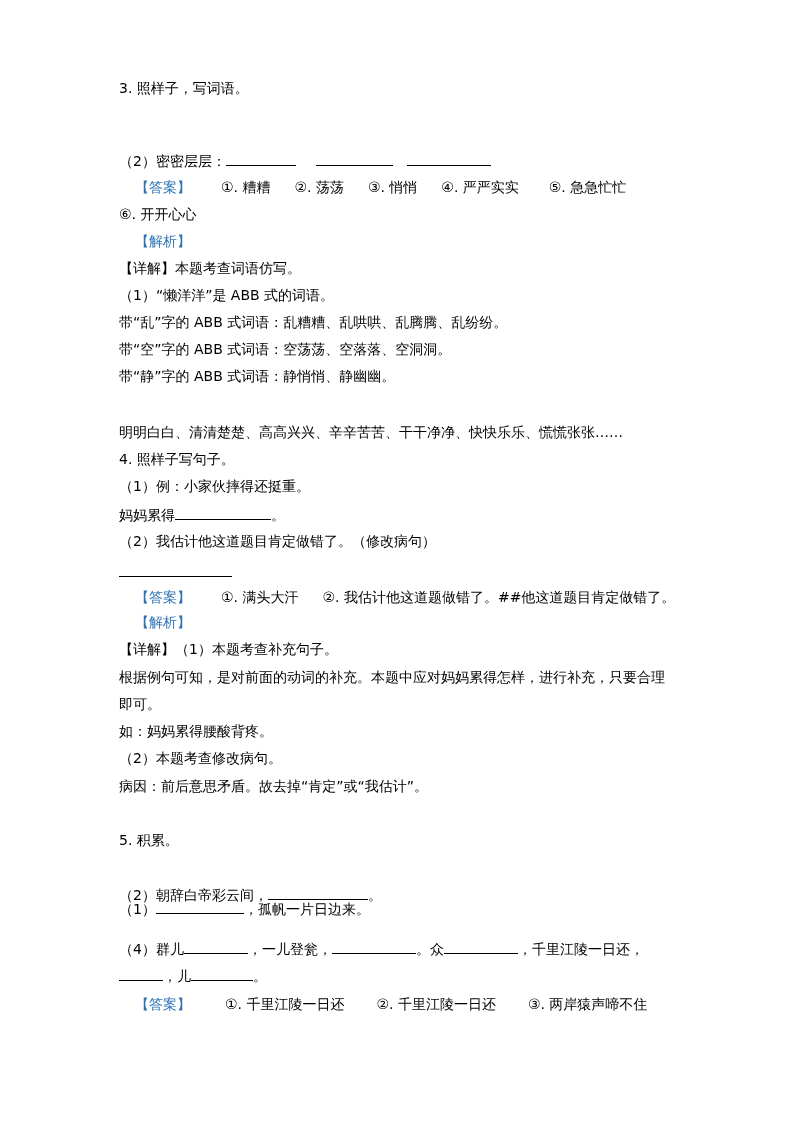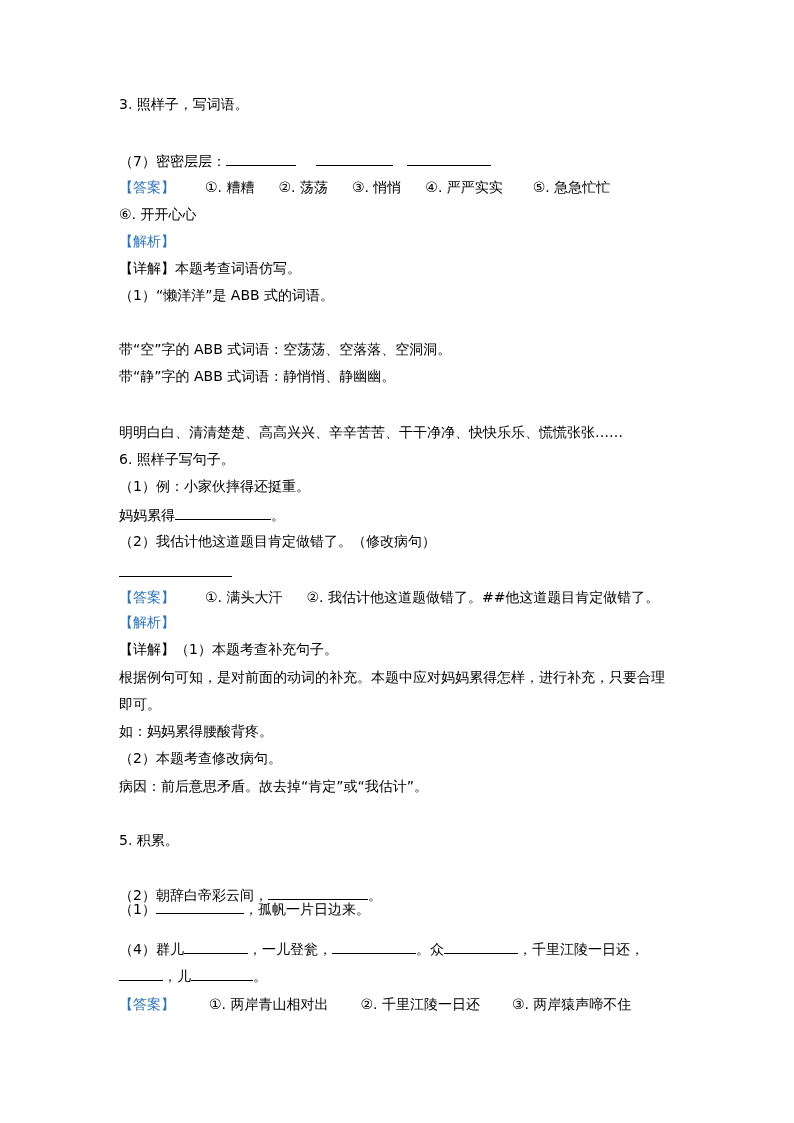--- a/index.html
+++ b/index.html
@@ -1,45 +1,46 @@
 <!DOCTYPE html>
 <html><head>
 <meta charset="utf-8">
 <style>
   html, body { margin: 0; padding: 0; background: #ffffff; }
   body { width: 794px; height: 1123px; position: relative; overflow: hidden;
          font-family: "DejaVu Sans", "Liberation Sans", sans-serif; color: #000; }
   .page { position: absolute; left: 0; top: 0; width: 794px; height: 1123px; }
   .line { position: absolute; left: 119px; font-size: 14px; line-height: 18px; white-space: nowrap; }
-  .blue { color: #2e74b5; }
+  .blue { color: #2e74b5; margin-left: 16px; }
   .blank { display: inline-block; border-bottom: 1px solid #000; height: 14px; vertical-align: baseline; }
   .gap { display: inline-block; }
   .hr { position: absolute; left: 119px; top: 576px; width: 113px; border-top: 1px solid #000; }
 </style>
 </head>
 <body>
 
 <div class="page">
 
-  <div class="line" style="top:95px">3. 照样子，写词语。</div>
+  <div class="line" style="top:79px">3. 照样子，写词语。</div>
   <div class="line" style="top:151px">
-    <span>（7）密密层层：</span><span class="blank" style="width:70px"></span><span class="gap" style="width:20px"></span><span class="blank" style="width:77px"></span><span class="gap" style="width:14px"></span><span class="blank" style="width:84px"></span>
+    <span>（2）密密层层：</span><span class="blank" style="width:70px"></span><span class="gap" style="width:20px"></span><span class="blank" style="width:77px"></span><span class="gap" style="width:14px"></span><span class="blank" style="width:84px"></span>
   </div>
   <div class="line" style="top:178px">
     <span class="blue">【答案】</span><span class="gap" style="width:30px"></span><span>①. 糟糟</span><span class="gap" style="width:24px"></span><span>②. 荡荡</span><span class="gap" style="width:24px"></span><span>③. 悄悄</span><span class="gap" style="width:24px"></span><span>④. 严严实实</span><span class="gap" style="width:30px"></span><span>⑤. 急急忙忙</span>
   </div>
   <div class="line" style="top:205px">⑥. 开开心心</div>
   <div class="line blue" style="top:232px">【解析】</div>
   <div class="line" style="top:259px">【详解】本题考查词语仿写。</div>
   <div class="line" style="top:286px">（1）“懒洋洋”是 ABB 式的词语。</div>
+  <div class="line" style="top:313px">带“乱”字的 ABB 式词语：乱糟糟、乱哄哄、乱腾腾、乱纷纷。</div>
   <div class="line" style="top:340px">带“空”字的 ABB 式词语：空荡荡、空落落、空洞洞。</div>
   <div class="line" style="top:367px">带“静”字的 ABB 式词语：静悄悄、静幽幽。</div>
   <div class="line" style="top:423px">明明白白、清清楚楚、高高兴兴、辛辛苦苦、干干净净、快快乐乐、慌慌张张……</div>
 
-  <div class="line" style="top:450px">6. 照样子写句子。</div>
+  <div class="line" style="top:450px">4. 照样子写句子。</div>
   <div class="line" style="top:477px">（1）例：小家伙摔得还挺重。</div>
   <div class="line" style="top:505px">
     <span>妈妈累得</span><span class="blank" style="width:96px"></span><span>。</span>
   </div>
   <div class="line" style="top:532px">（2）我估计他这道题目肯定做错了。（修改病句）</div>
   <div class="hr"></div>
   <div class="line" style="top:588px">
     <span class="blue">【答案】</span><span class="gap" style="width:30px"></span><span>①. 满头大汗</span><span class="gap" style="width:24px"></span><span>②. 我估计他这道题做错了。##他这道题目肯定做错了。</span>
   </div>
   <div class="line blue" style="top:613px">【解析】</div>
@@ -57,16 +58,16 @@
   <div class="line" style="top:885px">
     <span>（2）朝辞白帝彩云间，</span><span class="blank" style="width:100px"></span><span>。</span>
   </div>
   <div class="line" style="top:939px">
     <span>（4）群儿</span><span class="blank" style="width:64px"></span><span>，一儿登瓮，</span><span class="blank" style="width:84px"></span><span>。众</span><span class="blank" style="width:74px"></span><span>，千里江陵一日还，</span>
   </div>
   <div class="line" style="top:966px">
     <span class="blank" style="width:44px"></span><span>，儿</span><span class="blank" style="width:62px"></span><span>。</span>
   </div>
   <div class="line" style="top:995px">
-    <span class="blue">【答案】</span><span class="gap" style="width:34px"></span><span>①. 两岸青山相对出</span><span class="gap" style="width:32px"></span><span>②. 千里江陵一日还</span><span class="gap" style="width:32px"></span><span>③. 两岸猿声啼不住</span>
+    <span class="blue">【答案】</span><span class="gap" style="width:34px"></span><span>①. 千里江陵一日还</span><span class="gap" style="width:32px"></span><span>②. 千里江陵一日还</span><span class="gap" style="width:32px"></span><span>③. 两岸猿声啼不住</span>
   </div>
 
 </div>
 
 </body></html>

